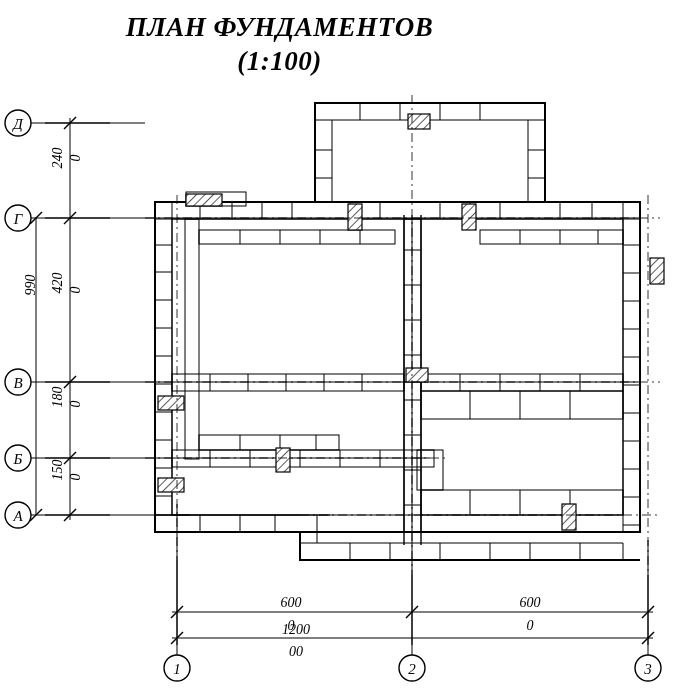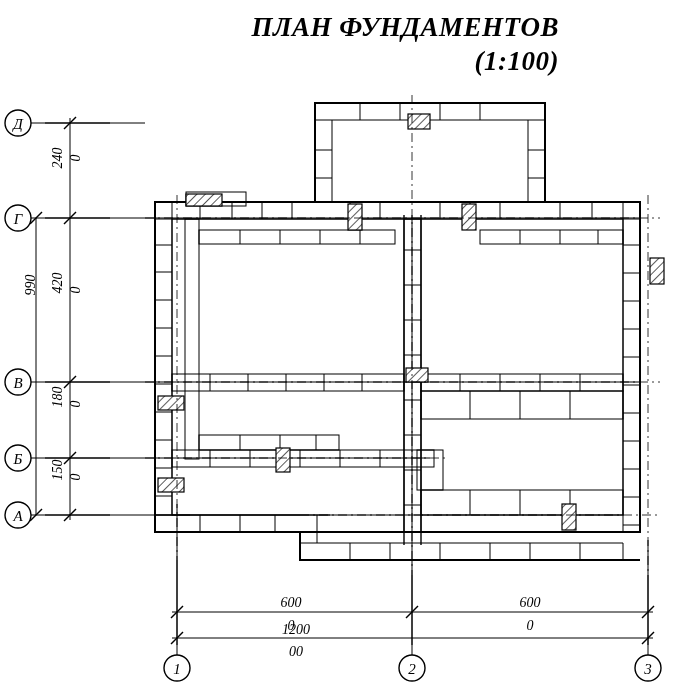--- a/index.html
+++ b/index.html
@@ -16,21 +16,21 @@
   }
   #root {
     position: absolute;
     inset: 0;
   }
   .title {
     position: absolute;
     left: 0;
     top: 10px;
     width: 559px;
-    text-align: right;
+    text-align: center;
     font-family: "Liberation Serif", serif;
     font-style: italic;
     font-weight: bold;
     font-size: 27px;
     line-height: 34px;
     color: #000000;
     white-space: pre-line;
     letter-spacing: 0.5px;
   }
   svg.plan {

